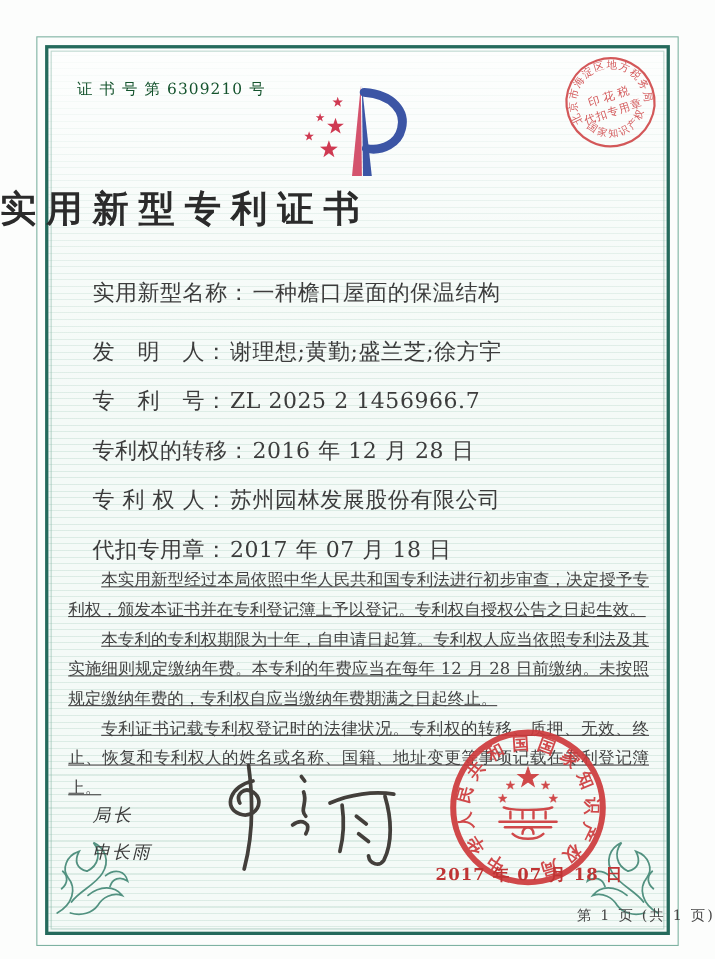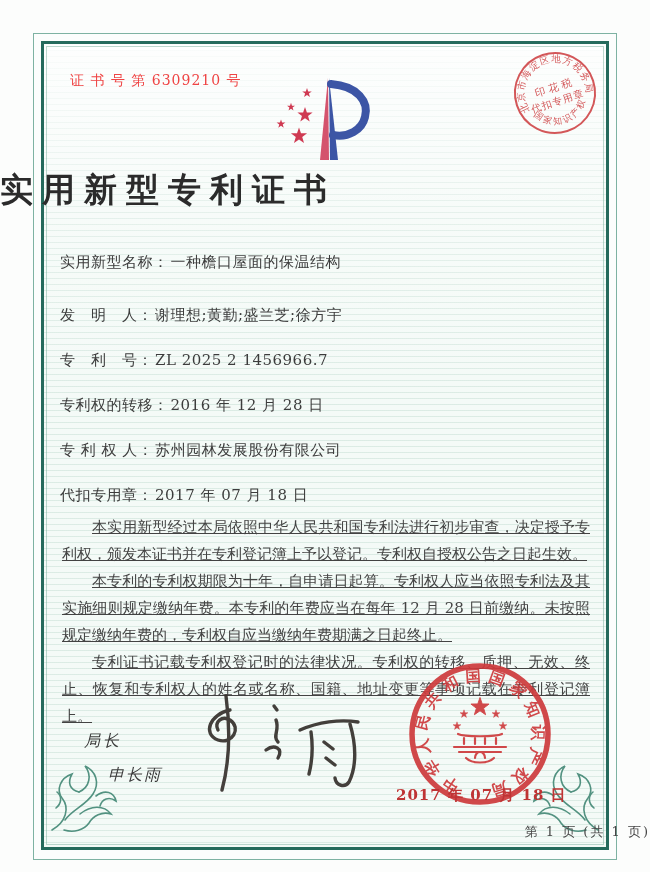--- a/index.html
+++ b/index.html
@@ -20,36 +20,36 @@
       linear-gradient(180deg, rgba(255,255,255,.85) 0%, rgba(255,255,255,.25) 22%, rgba(255,255,255,0) 45%),
       repeating-linear-gradient(180deg, rgba(121,178,155,.20) 0px, rgba(121,178,155,.20) 1px, rgba(255,255,255,0) 1px, rgba(255,255,255,0) 6px),
       #f4faf7;
   }
   .frame-main::after{
     content:"";position:absolute;left:2px;top:2px;right:2px;bottom:2px;
     border:1px solid rgba(110,168,148,.45);pointer-events:none;
   }
   .cert-number{
     position:absolute;left:70px;top:72px;
-    font-size:14px;color:#ef4444;letter-spacing:1px;
+    font-size:14px;color:#14532d;letter-spacing:1px;
   }
   .page-title{
     position:absolute;left:0;right:0;top:168px;text-align:left;
     font-size:33px;font-weight:700;color:#2b2b2b;letter-spacing:9px;
   }
-  .field-row{position:absolute;left:60px;font-size:15px;color:#3c3c3c;letter-spacing:.5px;white-space:nowrap;text-align:center;}
+  .field-row{position:absolute;left:84px;font-size:20px;color:#3c3c3c;letter-spacing:.5px;white-space:nowrap;text-align:center;}
   .field-row .lbl{color:#3c3c3c;}
   .field-row .val{color:#3c3c3c;margin-left:2px;}
   .body-text{
     position:absolute;left:62px;width:528px;top:514px;
     font-size:15px;line-height:27px;color:#434343;text-align:justify;
   }
   .body-text p{margin:0;text-indent:2em;text-decoration:underline;}
   .signer{position:absolute;left:84px;top:731px;font-size:16px;color:#3a3a3a;letter-spacing:3px;font-style:italic;}
-  .signer .name{display:block;margin-top:13px;letter-spacing:2px;margin-left:24px;}
+  .signer .name{display:block;margin-top:13px;letter-spacing:2px;}
   .signature-svg{position:absolute;left:172px;top:686px;}
   .seal-svg{position:absolute;left:405px;top:659px;}
   .stamp-svg{position:absolute;left:508px;top:46px;}
   .logo-svg{position:absolute;left:262px;top:74px;}
   .issue-date{
     position:absolute;left:396px;top:786px;width:180px;
     font-size:15px;color:#bf3434;letter-spacing:1px;font-weight:600;white-space:nowrap;
   }
   .page-footer{
     position:absolute;left:0;right:0;top:823px;text-align:right;

